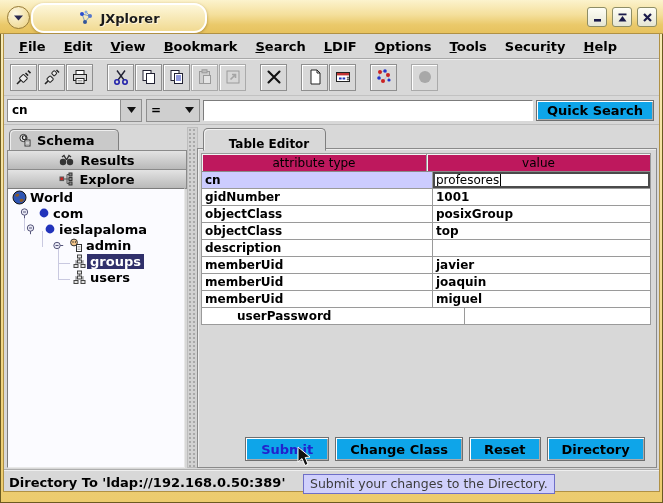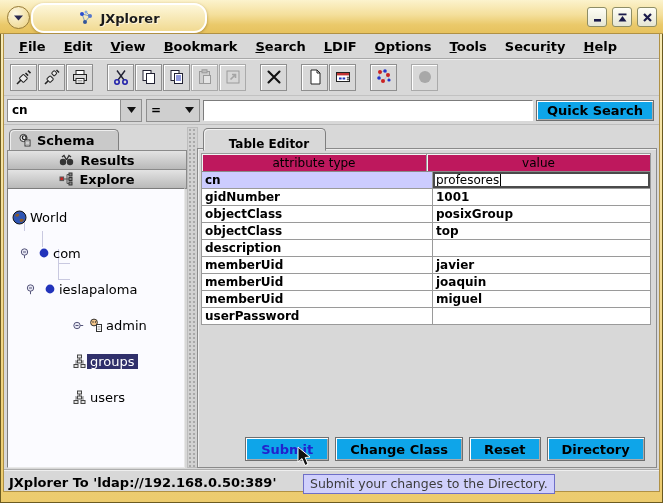--- a/index.html
+++ b/index.html
@@ -48,21 +48,21 @@
   .schema-tab{position:absolute;left:3px;top:2px;width:100px;height:20px;background:#c9c9c9;
     border:1px solid #7f7f7f;border-bottom:none;border-radius:5px 5px 0 0;box-shadow:inset 1px 1px 0 #eee;
     display:flex;align-items:center;gap:5px;padding-left:8px;font-weight:bold;font-size:13px;}
   .side-bar{position:absolute;left:1px;width:178px;height:18px;
     background:linear-gradient(#e3e3e3,#b9b9b9);border:1px solid #8a8a8a;
     display:flex;align-items:center;justify-content:center;gap:6px;font-weight:bold;font-size:13px;}
   .results-bar{top:23px;}
   .explore-bar{top:42px;}
   .tree{position:absolute;left:1px;right:1px;top:61px;bottom:0;background:#fbfbff;
     border:1px solid;border-color:#7c7c7c #e8e8e8 #e8e8e8 #7c7c7c;overflow:hidden;}
-  .tree-row{height:16px;display:flex;align-items:center;font-weight:normal;font-size:13px;position:relative;z-index:2;margin-top:20px;}
+  .tree-row{height:16px;display:flex;align-items:center;font-weight:bold;font-size:13px;position:relative;z-index:2;}
   .t-label{padding:0 3px;white-space:nowrap;}
   .t-label.selected{background:#30306b;color:#fff;}
   .handle{width:12px;height:12px;display:flex;align-items:center;justify-content:center;}
   .guide{position:absolute;background:#c9c9e0;z-index:1;}
   
   .divider{position:absolute;left:183px;top:2px;bottom:1px;width:9px;background:#d2d2d2;
     background-image:radial-gradient(#a9a9a9 26%,transparent 30%);background-size:4px 4px;border:1px solid #bdbdbd;}
   
   .right-panel{position:absolute;left:193px;right:2px;top:2px;bottom:1px;}
   .editor-tab{position:absolute;left:6px;top:1px;width:112px;height:21px;background:#d8d8d8;
@@ -70,21 +70,21 @@
     display:flex;align-items:center;gap:8px;padding-left:9px;font-weight:bold;font-size:12px;z-index:3;flex-direction:column;}
   .editor-body{position:absolute;left:0;right:0;top:21px;bottom:0;border:1px solid #8a8a8a;box-shadow:inset 1px 1px 0 #eee;}
   .table{position:absolute;left:3px;right:5px;top:4px;border:1px solid #9a9a9a;}
   .thead{display:flex;height:17px;background:#be185d;border-bottom:1px solid #8a8a8a;}
   .th{font-size:12px;display:flex;align-items:center;justify-content:center;color:#000;
     border-right:1px solid #9a9a9a;box-shadow:inset 1px 1px 0 #f3f3f3;}
   .th:last-child{border-right:none;}
   .col-a{width:224px;}
   .col-b{flex:1;}
   .tr{display:flex;height:16px;background:#fff;border-bottom:1px solid #9a9a9a;}
-  .tr:last-child{border-bottom:none;}
+  .tr:last-child{border-bottom:none;padding-left:32px;}
   .td{font-weight:bold;font-size:12px;display:flex;align-items:center;padding:0 3px;border-right:1px solid #9a9a9a;overflow:hidden;}
   .td:last-child{border-right:none;}
   .td.sel{background:#ccccff;}
   .td.editor-cell{font-weight:normal;background:#fff;outline:2px solid #4a4a4a;outline-offset:-2px;}
   .caret{display:inline-block;width:1px;height:12px;background:#000;margin-left:1px;}
   .button-row{position:absolute;left:0;right:0;bottom:6px;display:flex;justify-content:center;gap:6px;margin-left:36px;}
   .action-btn{height:24px;padding:0 14px;}
   .submit{color:#2222cc;width:84px;}
   
   .statusbar{height:25px;border-top:1px solid #aeaeae;box-shadow:inset 0 1px 0 #efefef;
@@ -336,21 +336,21 @@
                   <circle cx="5.5" cy="4" r="3.2" fill="#e8e8f4" stroke="#55557a"></circle>
                   <path d="M5.5 7.2 v3" stroke="#55557a"></path>
                   <path d="M4 4 h3" stroke="#55557a"></path>
                 </svg>
               </span>
             <svg width="12" height="12" viewBox="0 0 12 12" style="margin-left:8px;">
                 <circle cx="6" cy="6" r="4.4" fill="#2233bb"></circle>
               </svg>
             <span class="t-label">ieslapaloma</span>
           </div>
-          <div class="tree-row" style="padding-left:64px;">
+          <div class="tree-row" style="padding-left:44px;">
             <span class="handle">
                 <svg width="11" height="11" viewBox="0 0 11 11">
                   <circle cx="4" cy="5.5" r="3.2" fill="#e8e8f4" stroke="#55557a"></circle>
                   <path d="M7.2 5.5 h3" stroke="#55557a"></path>
                   <path d="M2.5 5.5 h3" stroke="#55557a"></path>
                 </svg>
               </span>
             <svg width="15" height="15" viewBox="0 0 15 15" style="margin-left:4px;">
                 <circle cx="6" cy="4.5" r="3.4" fill="#f2c488" stroke="#333"></circle>
                 <circle cx="5" cy="4" r="0.7" fill="#222"></circle>
@@ -444,21 +444,21 @@
             <button class="btn action-btn submit">Submit</button>
             <button class="btn action-btn">Change Class</button>
             <button class="btn action-btn">Reset</button>
             <button class="btn action-btn">Directory</button>
           </div>
         </div>
       </div>
     </div>
 
     <div class="statusbar">
-      <span>JXplorer To 'ldap://192.168.0.50:389'</span>
+      <span>Directory To 'ldap://192.168.0.50:389'</span>
     </div>
   </div>
 
   <div class="tooltip">Submit your changes to the Directory.</div>
 
   <svg class="cursor" width="16" height="22" viewBox="0 0 16 22">
     <path d="M1 1 L1 16 L5 12.5 L8 19.5 L11 18.2 L8.2 11.5 L13 11 Z" fill="#111" stroke="#fff" stroke-width="1"></path>
   </svg>
 </div>
 

